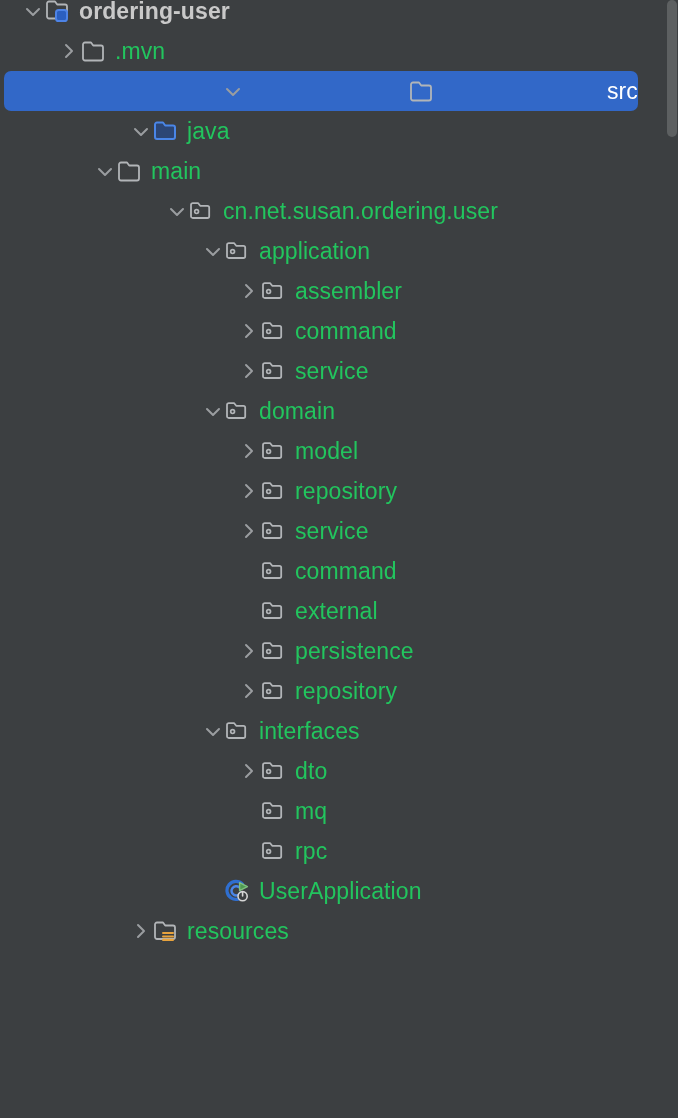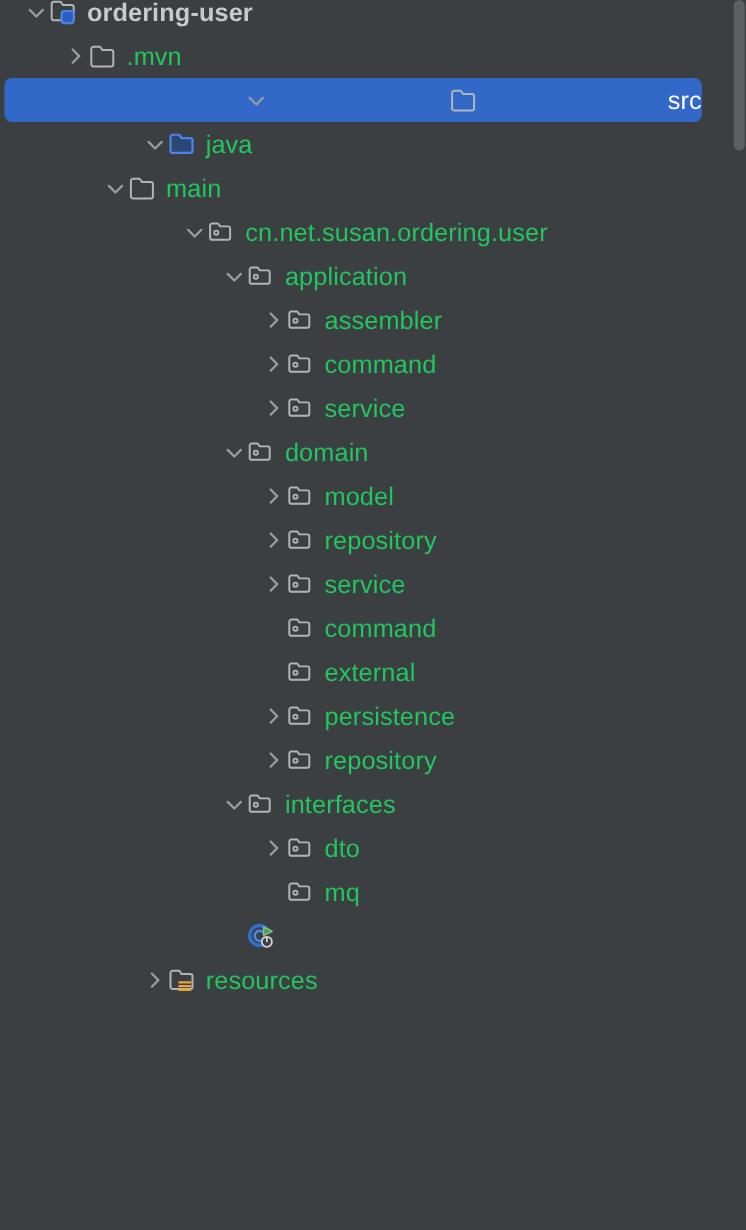--- a/index.html
+++ b/index.html
@@ -394,31 +394,43 @@
         <span class="chevron"></span>
         <span class="node-icon">
           <svg width="26" height="26" viewBox="0 0 26 26">
             <path d="M2 7 a1.8 1.8 0 0 1 1.8-1.8 h5.4 l2 2.6 h7.2 a1.8 1.8 0 0 1 1.8 1.8 v8.6 a1.8 1.8 0 0 1 -1.8 1.8 h-14.6 a1.8 1.8 0 0 1 -1.8 -1.8 z" fill="none" stroke="#b2b5b8" stroke-width="1.8" stroke-linejoin="round"></path>
             <circle cx="7.6" cy="13.6" r="1.9" fill="none" stroke="#b2b5b8" stroke-width="1.7"></circle>
           </svg>
         </span>
         <span class="node-label">mq</span>
       </div>
       <div class="tree-row">
+        <span class="row-pad" style="width: 238px;"></span>
+        <span class="chevron"></span>
+        <span class="node-icon">
+          <svg width="26" height="26" viewBox="0 0 26 26">
+            <path d="M2 7 a1.8 1.8 0 0 1 1.8-1.8 h5.4 l2 2.6 h7.2 a1.8 1.8 0 0 1 1.8 1.8 v8.6 a1.8 1.8 0 0 1 -1.8 1.8 h-14.6 a1.8 1.8 0 0 1 -1.8 -1.8 z" fill="none" stroke="#b2b5b8" stroke-width="1.8" stroke-linejoin="round"></path>
+            <circle cx="7.6" cy="13.6" r="1.9" fill="none" stroke="#b2b5b8" stroke-width="1.7"></circle>
+          </svg>
+        </span>
+        <span class="node-label">rpc</span>
+      </div>
+      <div class="tree-row">
         <span class="row-pad" style="width: 202px;"></span>
         <span class="chevron"></span>
         <span class="node-icon">
           <svg width="26" height="26" viewBox="0 0 26 26">
             <path d="M17.5 6.2 A9 9 0 1 0 19 16.5" fill="none" stroke="#2f6fd0" stroke-width="3.2" stroke-linecap="round"></path>
             <path d="M14.2 9.4 A4.6 4.6 0 1 0 15.4 14.6" fill="none" stroke="#4a86e8" stroke-width="2.4" stroke-linecap="round"></path>
             <path d="M14.6 4.6 L22.4 8.6 L14.6 12.6 Z" fill="#4f9a52" stroke="#7fc07f" stroke-width="1.4" stroke-linejoin="round"></path>
             <circle cx="17.6" cy="18.2" r="4.6" fill="#3c3f41" stroke="#d6d6d6" stroke-width="1.6"></circle>
             <path d="M17.6 14.6 v3.3" stroke="#d6d6d6" stroke-width="1.6" stroke-linecap="round"></path>
           </svg>
         </span>
+        <span class="node-label">UserApplication</span>
       </div>
       <div class="tree-row">
         <span class="row-pad" style="width: 130px;"></span>
         <span class="chevron">
           <svg width="22" height="22" viewBox="0 0 22 22">
             <path d="M8 5 L14 11 L8 17" fill="none" stroke="#9a9da0" stroke-width="2" stroke-linecap="round" stroke-linejoin="round"></path>
           </svg>
         </span>
         <span class="node-icon">
           <svg width="26" height="26" viewBox="0 0 26 26">

